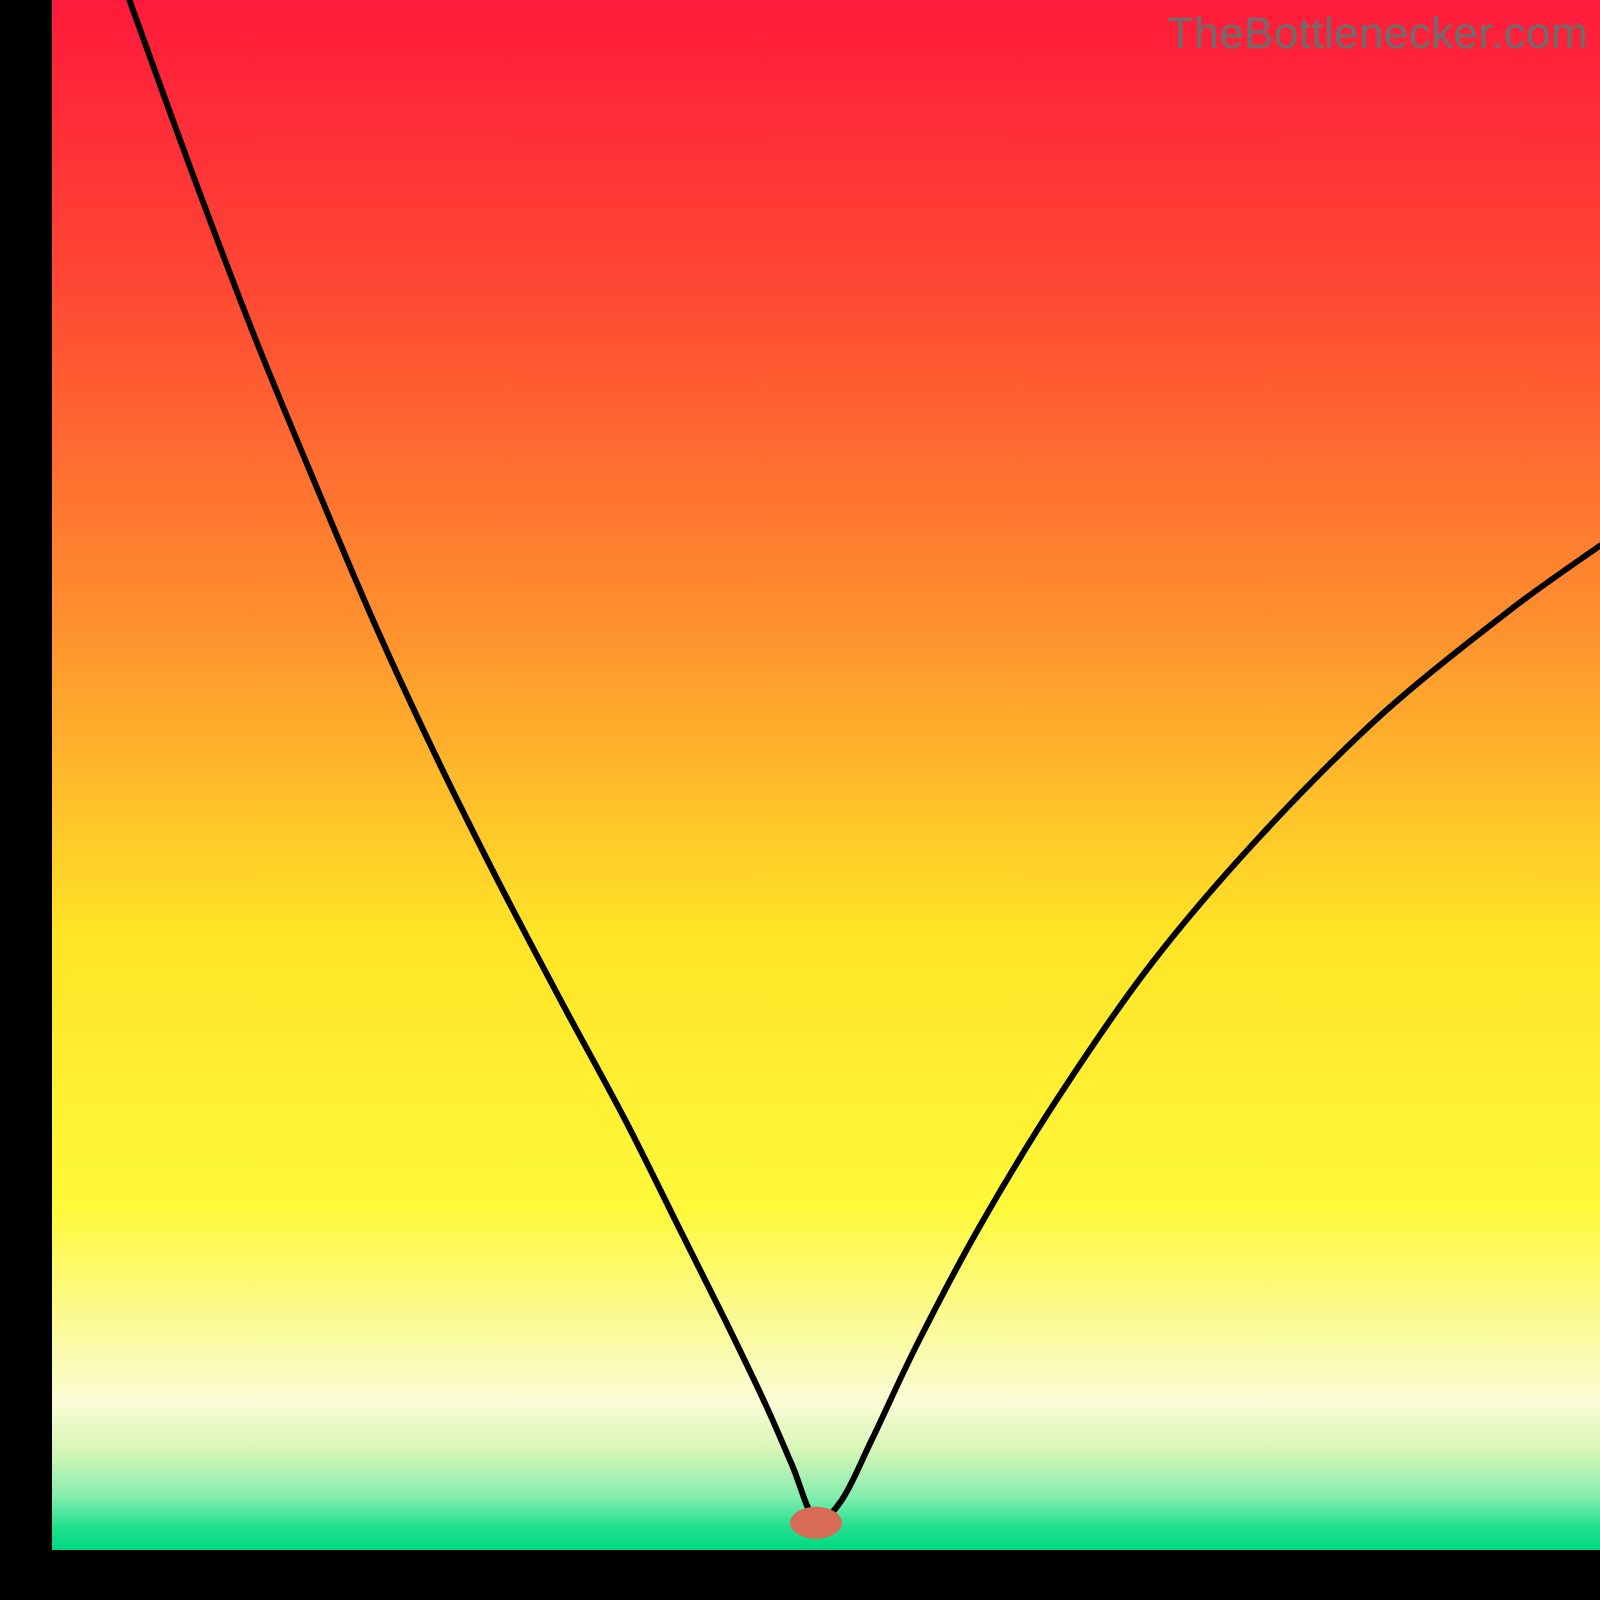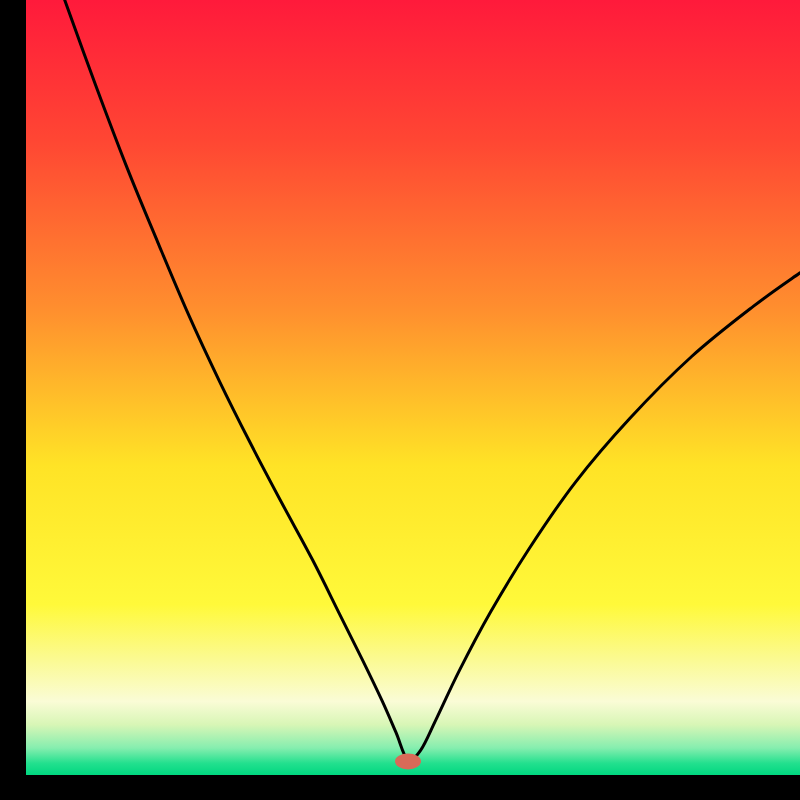--- a/index.html
+++ b/index.html
@@ -50,13 +50,14 @@
           <stop offset="93.5%" stop-color="#d8f6b6"></stop>
           <stop offset="96.5%" stop-color="#86eeaf"></stop>
           <stop offset="98.5%" stop-color="#22e08e"></stop>
           <stop offset="100%" stop-color="#00d780"></stop>
         </linearGradient>
     </defs>
     <rect x="0" y="0" width="774" height="775" fill="url(#bg-grad)"></rect>
     <path id="curve" fill="none" stroke="#000" stroke-width="3" stroke-linecap="round" stroke-linejoin="round" d="M 38.70 0.00 C 43.86 14.21, 59.34 57.48, 69.66 85.25 C 79.98 113.02, 90.30 140.53, 100.62 166.62 C 110.94 192.72, 121.26 217.13, 131.58 241.80 C 141.90 266.47, 152.22 291.40, 162.54 314.65 C 172.86 337.90, 183.18 359.86, 193.50 381.30 C 203.82 402.74, 214.14 423.15, 224.46 443.30 C 234.78 463.45, 245.10 482.82, 255.42 502.20 C 265.74 521.57, 276.70 540.95, 286.38 559.55 C 296.06 578.15, 305.09 597.01, 313.47 613.80 C 321.86 630.59, 329.60 645.83, 336.69 660.30 C 343.78 674.77, 350.49 688.59, 356.04 700.60 C 361.59 712.61, 365.71 722.56, 369.97 732.38 C 374.23 742.19, 377.45 756.53, 381.58 759.50 C 385.71 762.47, 389.97 756.92, 394.74 750.20 C 399.51 743.48, 403.77 732.50, 410.22 719.20 C 416.67 705.90, 424.41 688.20, 433.44 670.38 C 442.47 652.55, 452.79 632.53, 464.40 612.25 C 476.01 591.97, 488.91 570.40, 503.10 548.70 C 517.29 527.00, 532.77 503.75, 549.54 482.05 C 566.31 460.35, 584.37 439.43, 603.72 418.50 C 623.07 397.57, 645.00 375.23, 665.64 356.50 C 686.28 337.77, 709.50 320.07, 727.56 306.13 C 745.62 292.18, 766.26 278.35, 774.00 272.80"></path>
     <ellipse id="marker" cx="382.0" cy="761.4" rx="13" ry="8" fill="#d86a58"></ellipse>
   </svg>
+  <div class="watermark">TheBottlenecker.com</div>
 </div>
 
 </body></html>

